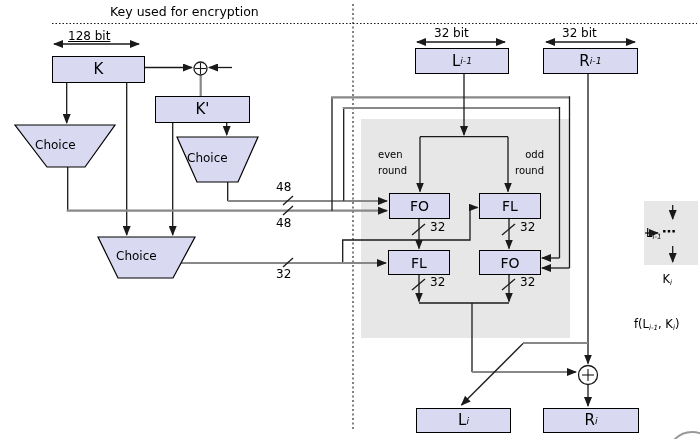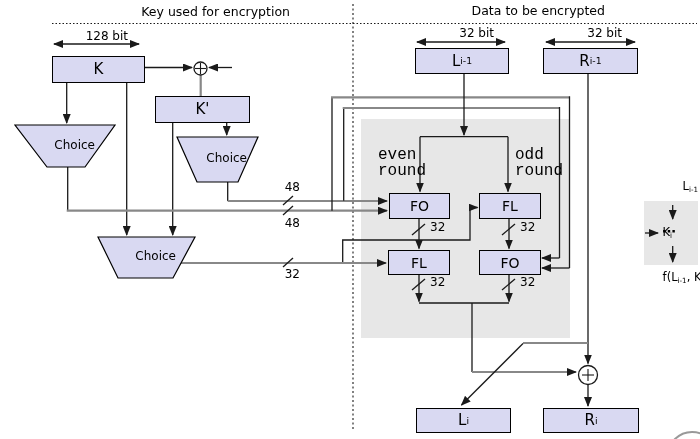--- a/index.html
+++ b/index.html
@@ -3,25 +3,25 @@
 <meta charset="utf-8">
 <style>
   html,body{margin:0;padding:0;background:#fff;}
   #stage{position:relative;width:700px;height:439px;background:#fff;overflow:hidden;
          font-family:"DejaVu Sans","Liberation Sans",sans-serif;color:#000;}
   .panel{position:absolute;background:#e7e7e7;}
   svg.wires{position:absolute;left:0;top:0;z-index:2;pointer-events:none;}
   .node{position:absolute;background:#d9d9f2;border:1px solid #000;z-index:3;
         display:flex;align-items:center;justify-content:center;font-size:15px;line-height:1;}
   .lbl{position:absolute;z-index:4;font-size:12px;line-height:1.15;white-space:nowrap;}
-  .ctr{text-align:right;}
-  .sub{font-size:0.62em;vertical-align:-0.28em;}
-  .small{font-size:11.5px;}
+  .ctr{text-align:left;}
+  .sub{font-size:0.62em;vertical-align:-0.28em;font-style:italic;}
+  .small{font-size:11.5px;margin-top:47px;}
   .title{font-size:12.5px;}
-  .roundlbl span{display:block;font-size:16px;line-height:16px;font-family:Liberation Mono, monospace;}
+  .roundlbl span{display:block;font-size:10px;line-height:16px;}
   .dots{font-size:14px;font-weight:bold;letter-spacing:1px;}
   .wb{stroke:#1a1a1a;stroke-width:1.3;fill:none;}
   .wg{stroke:#888;stroke-width:2.2;fill:none;}
   .thin{stroke:#1a1a1a;stroke-width:1.1;fill:none;}
 </style>
 </head>
 <body>
 
 <div id="stage">
 
@@ -161,43 +161,42 @@
   <div class="node" style="left:416px;top:408px;width:93px;height:23px;">
     <span>L</span>
       <span class="sub">i</span>
     </div>
   <div class="node" style="left:543px;top:408px;width:94px;height:23px;">
     <span>R</span>
       <span class="sub">i</span>
     </div>
 
   <div class="lbl title ctr" style="left:110px;top:5px;width:180px;">Key used for encryption</div>
-  <div class="lbl title ctr" style="left:445px;top:4px;width:160px;">Data to be encrypted</div>
-
-  <div class="lbl ctr" style="left:68px;top:30px;width:60px;">128 bit</div>
+
+  <div class="lbl ctr" style="left:68px;top:30px;width:60px;text-decoration:underline;">128 bit</div>
   <div class="lbl ctr" style="left:434px;top:27px;width:60px;">32 bit</div>
   <div class="lbl ctr" style="left:562px;top:27px;width:60px;">32 bit</div>
 
   <div class="lbl ctr" style="left:35px;top:139px;width:60px;">Choice</div>
   <div class="lbl ctr" style="left:187px;top:152px;width:60px;">Choice</div>
   <div class="lbl ctr" style="left:116px;top:250px;width:60px;">Choice</div>
 
   <div class="lbl ctr" style="left:276px;top:181px;width:24px;">48</div>
   <div class="lbl ctr" style="left:276px;top:217px;width:24px;">48</div>
   <div class="lbl ctr" style="left:276px;top:268px;width:24px;">32</div>
   <div class="lbl" style="left:430px;top:221px;">32</div>
   <div class="lbl" style="left:520px;top:221px;">32</div>
   <div class="lbl" style="left:430px;top:276px;">32</div>
   <div class="lbl" style="left:520px;top:276px;">32</div>
 
   <div class="lbl roundlbl" style="left:378px;top:147px;">
     <span>even</span>
     <span>round</span>
   </div>
-  <div class="lbl roundlbl" style="left:515px;top:147px;">
+  <div class="lbl roundlbl" style="left:515px;top:147px;text-align:right;">
     <span>odd</span>
     <span>round</span>
   </div>
 
   <div class="lbl small ctr" style="left:646px;top:180px;width:52px;">
     <span>L</span><span class="sub">i-1</span></div>
   <div class="lbl small" style="left:647px;top:226px;width:25px;text-align:right;">
     <span>K</span><span class="sub">i</span></div>
   <div class="lbl dots" style="left:662px;top:223px;">⋯</div>
   <div class="lbl small ctr" style="left:634px;top:271px;width:74px;">

